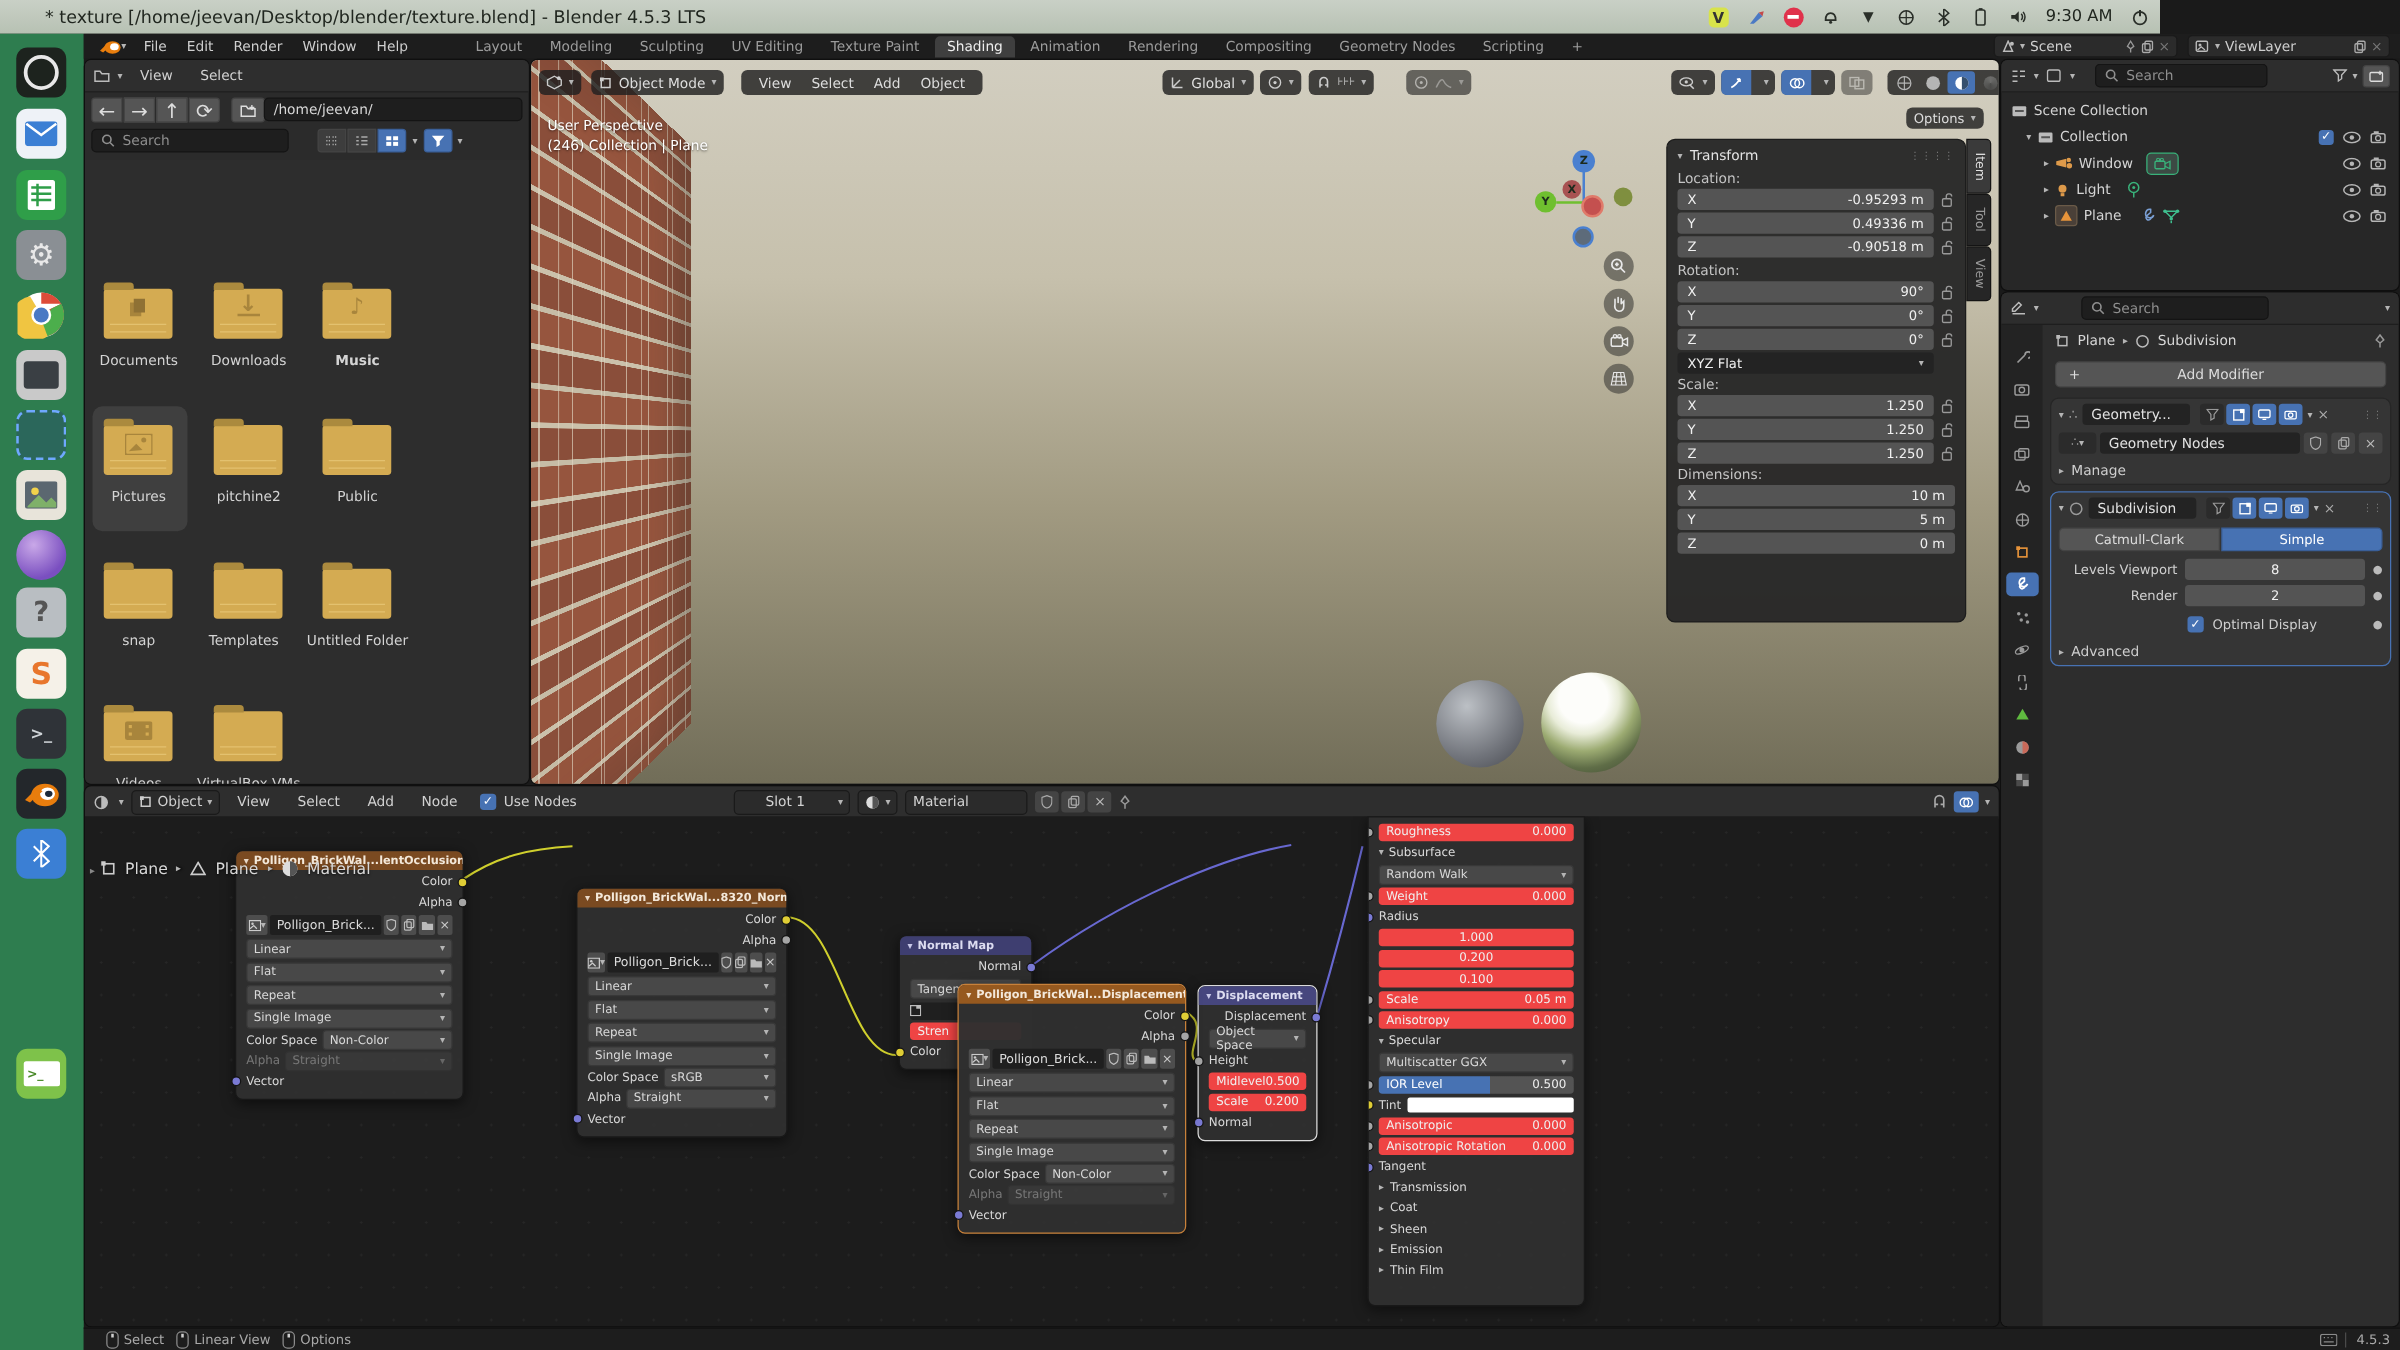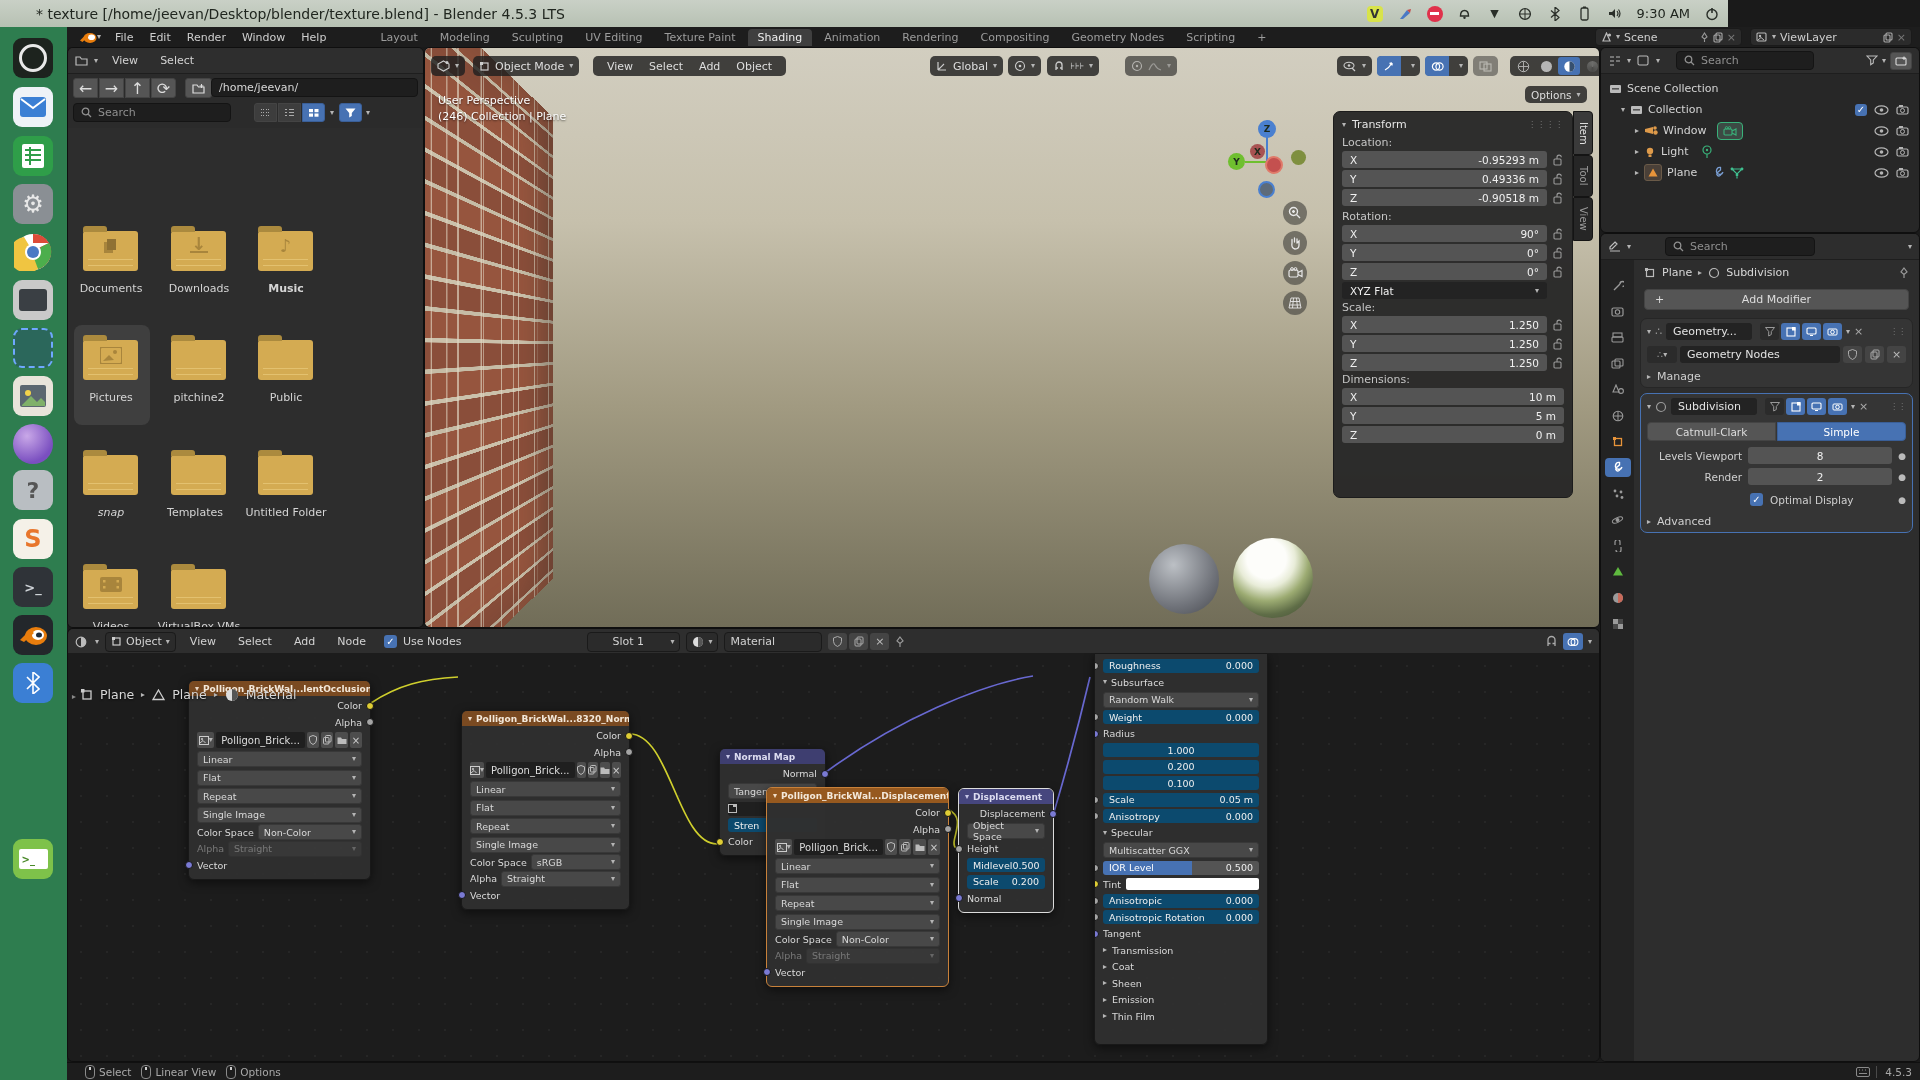--- a/index.html
+++ b/index.html
@@ -58,21 +58,21 @@
   .namebox{background:#232323;border-radius:3px;height:17px;display:flex;align-items:center;padding:0 7px;color:#e2e2e2;}
   .cb{width:13px;height:13px;background:#4772b3;border-radius:3px;color:#fff;font-size:10px;display:flex;align-items:center;justify-content:center;}
   
   .ncanvas{position:absolute;left:0;top:24px;right:0;bottom:0;background:#1c1c1c;
     background-image:radial-gradient(circle,#262626 1px,transparent 1px);background-size:26px 26px;overflow:hidden;}
   .node{position:absolute;background:rgba(47,47,47,.97);border:1px solid #181818;border-radius:6px;box-shadow:0 3px 10px rgba(0,0,0,.5);font-size:10px;color:#d9d9d9;box-sizing:border-box;}
   .nhdr{height:15px;border-radius:5px 5px 0 0;display:flex;align-items:center;gap:4px;padding:0 6px;font-size:9px;font-weight:bold;color:#f3e8da;white-space:nowrap;overflow:hidden;}
   .nrow{height:14px;margin:2.5px 8px;display:flex;align-items:center;position:relative;font-size:9.5px;}
   .nout{justify-content:flex-end;}
   .ndd{background:#484848;border:1px solid #383838;border-radius:3px;justify-content:space-between;padding:0 5px;}
-  .nsl{background:#0c4a6e;border-radius:3px;justify-content:space-between;padding:0 6px;color:#efefef;}
+  .nsl{background:#ef4444;border-radius:3px;justify-content:space-between;padding:0 6px;color:#efefef;}
   .sock{position:absolute;width:8px;height:8px;border-radius:50%;border:1px solid #141414;top:3px;box-sizing:border-box;}
   .sockL{left:-12px;} .sockR{right:-12px;}
   .sy{background:#dfcd35;} .sg{background:#a5a5a5;} .sp{background:#7a7ad4;}
   .nimg{display:flex;gap:2px;margin:3px 8px;height:16px;}
   .nib{background:#4d4d4d;border-radius:2px;display:flex;align-items:center;justify-content:center;width:17px;color:#ccc;}
   .ghost{opacity:.42;}
   .nsec{color:#dcdcdc;} 
   
   .statusbar{left:67px;top:1062px;width:1853px;height:18px;background:#1d1d1d;border-top:1px solid #101010;display:flex;align-items:center;font-size:10.5px;color:#a9a9a9;padding:0 8px;box-sizing:border-box;}
   .mico{width:8px;height:12px;border:1px solid #8b8b8b;border-radius:4px;margin:0 4px 0 10px;position:relative;}
@@ -365,21 +365,21 @@
       <div>
         <div class="folder" style="left:103px;top:212px;"></div>
         <div class="flabel" style="left:88px;top:264px;">pitchine2</div>
       </div>
       <div>
         <div class="folder" style="left:190px;top:212px;"></div>
         <div class="flabel" style="left:175px;top:264px;">Public</div>
       </div>
       <div>
         <div class="folder" style="left:15px;top:327px;"></div>
-        <div class="flabel" style="left:0px;top:379px;font-style:italic;">snap</div>
+        <div class="flabel" style="left:0px;top:379px;">snap</div>
       </div>
       <div>
         <div class="folder" style="left:103px;top:327px;"></div>
         <div class="flabel" style="left:84px;top:379px;">Templates</div>
       </div>
       <div>
         <div class="folder" style="left:190px;top:327px;"></div>
         <div class="flabel" style="left:175px;top:379px;">Untitled Folder</div>
       </div>
       <div>

